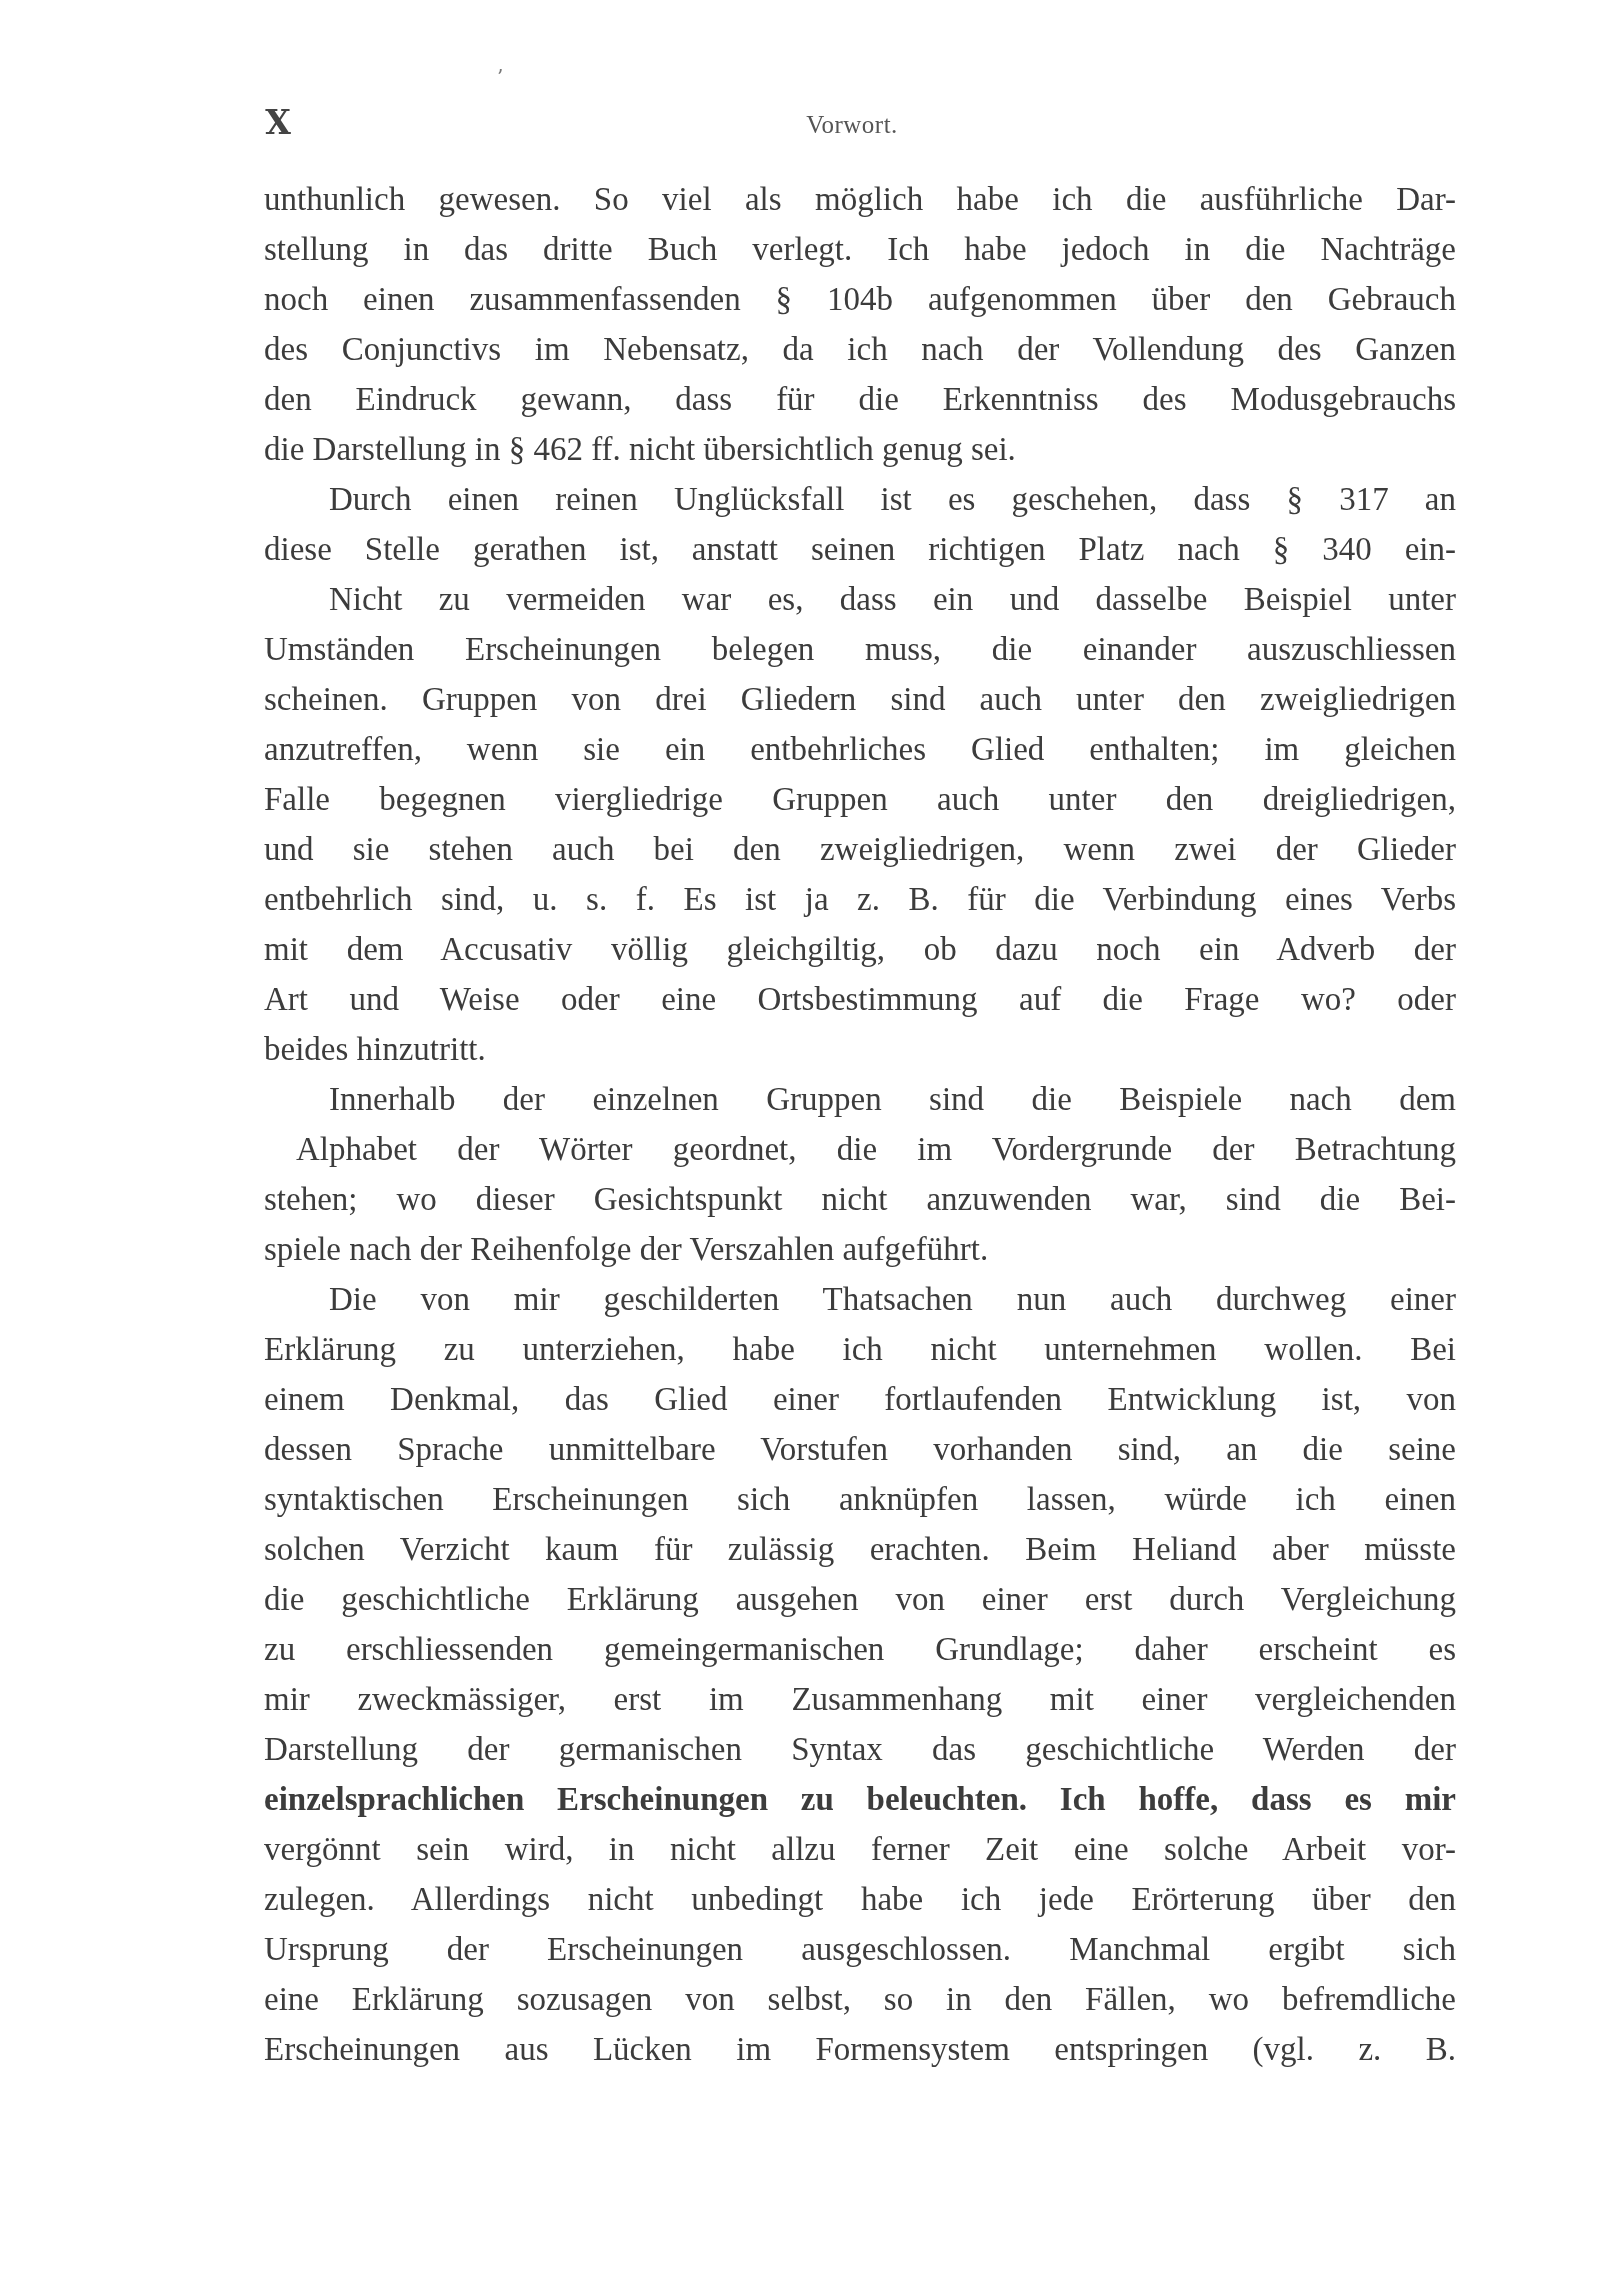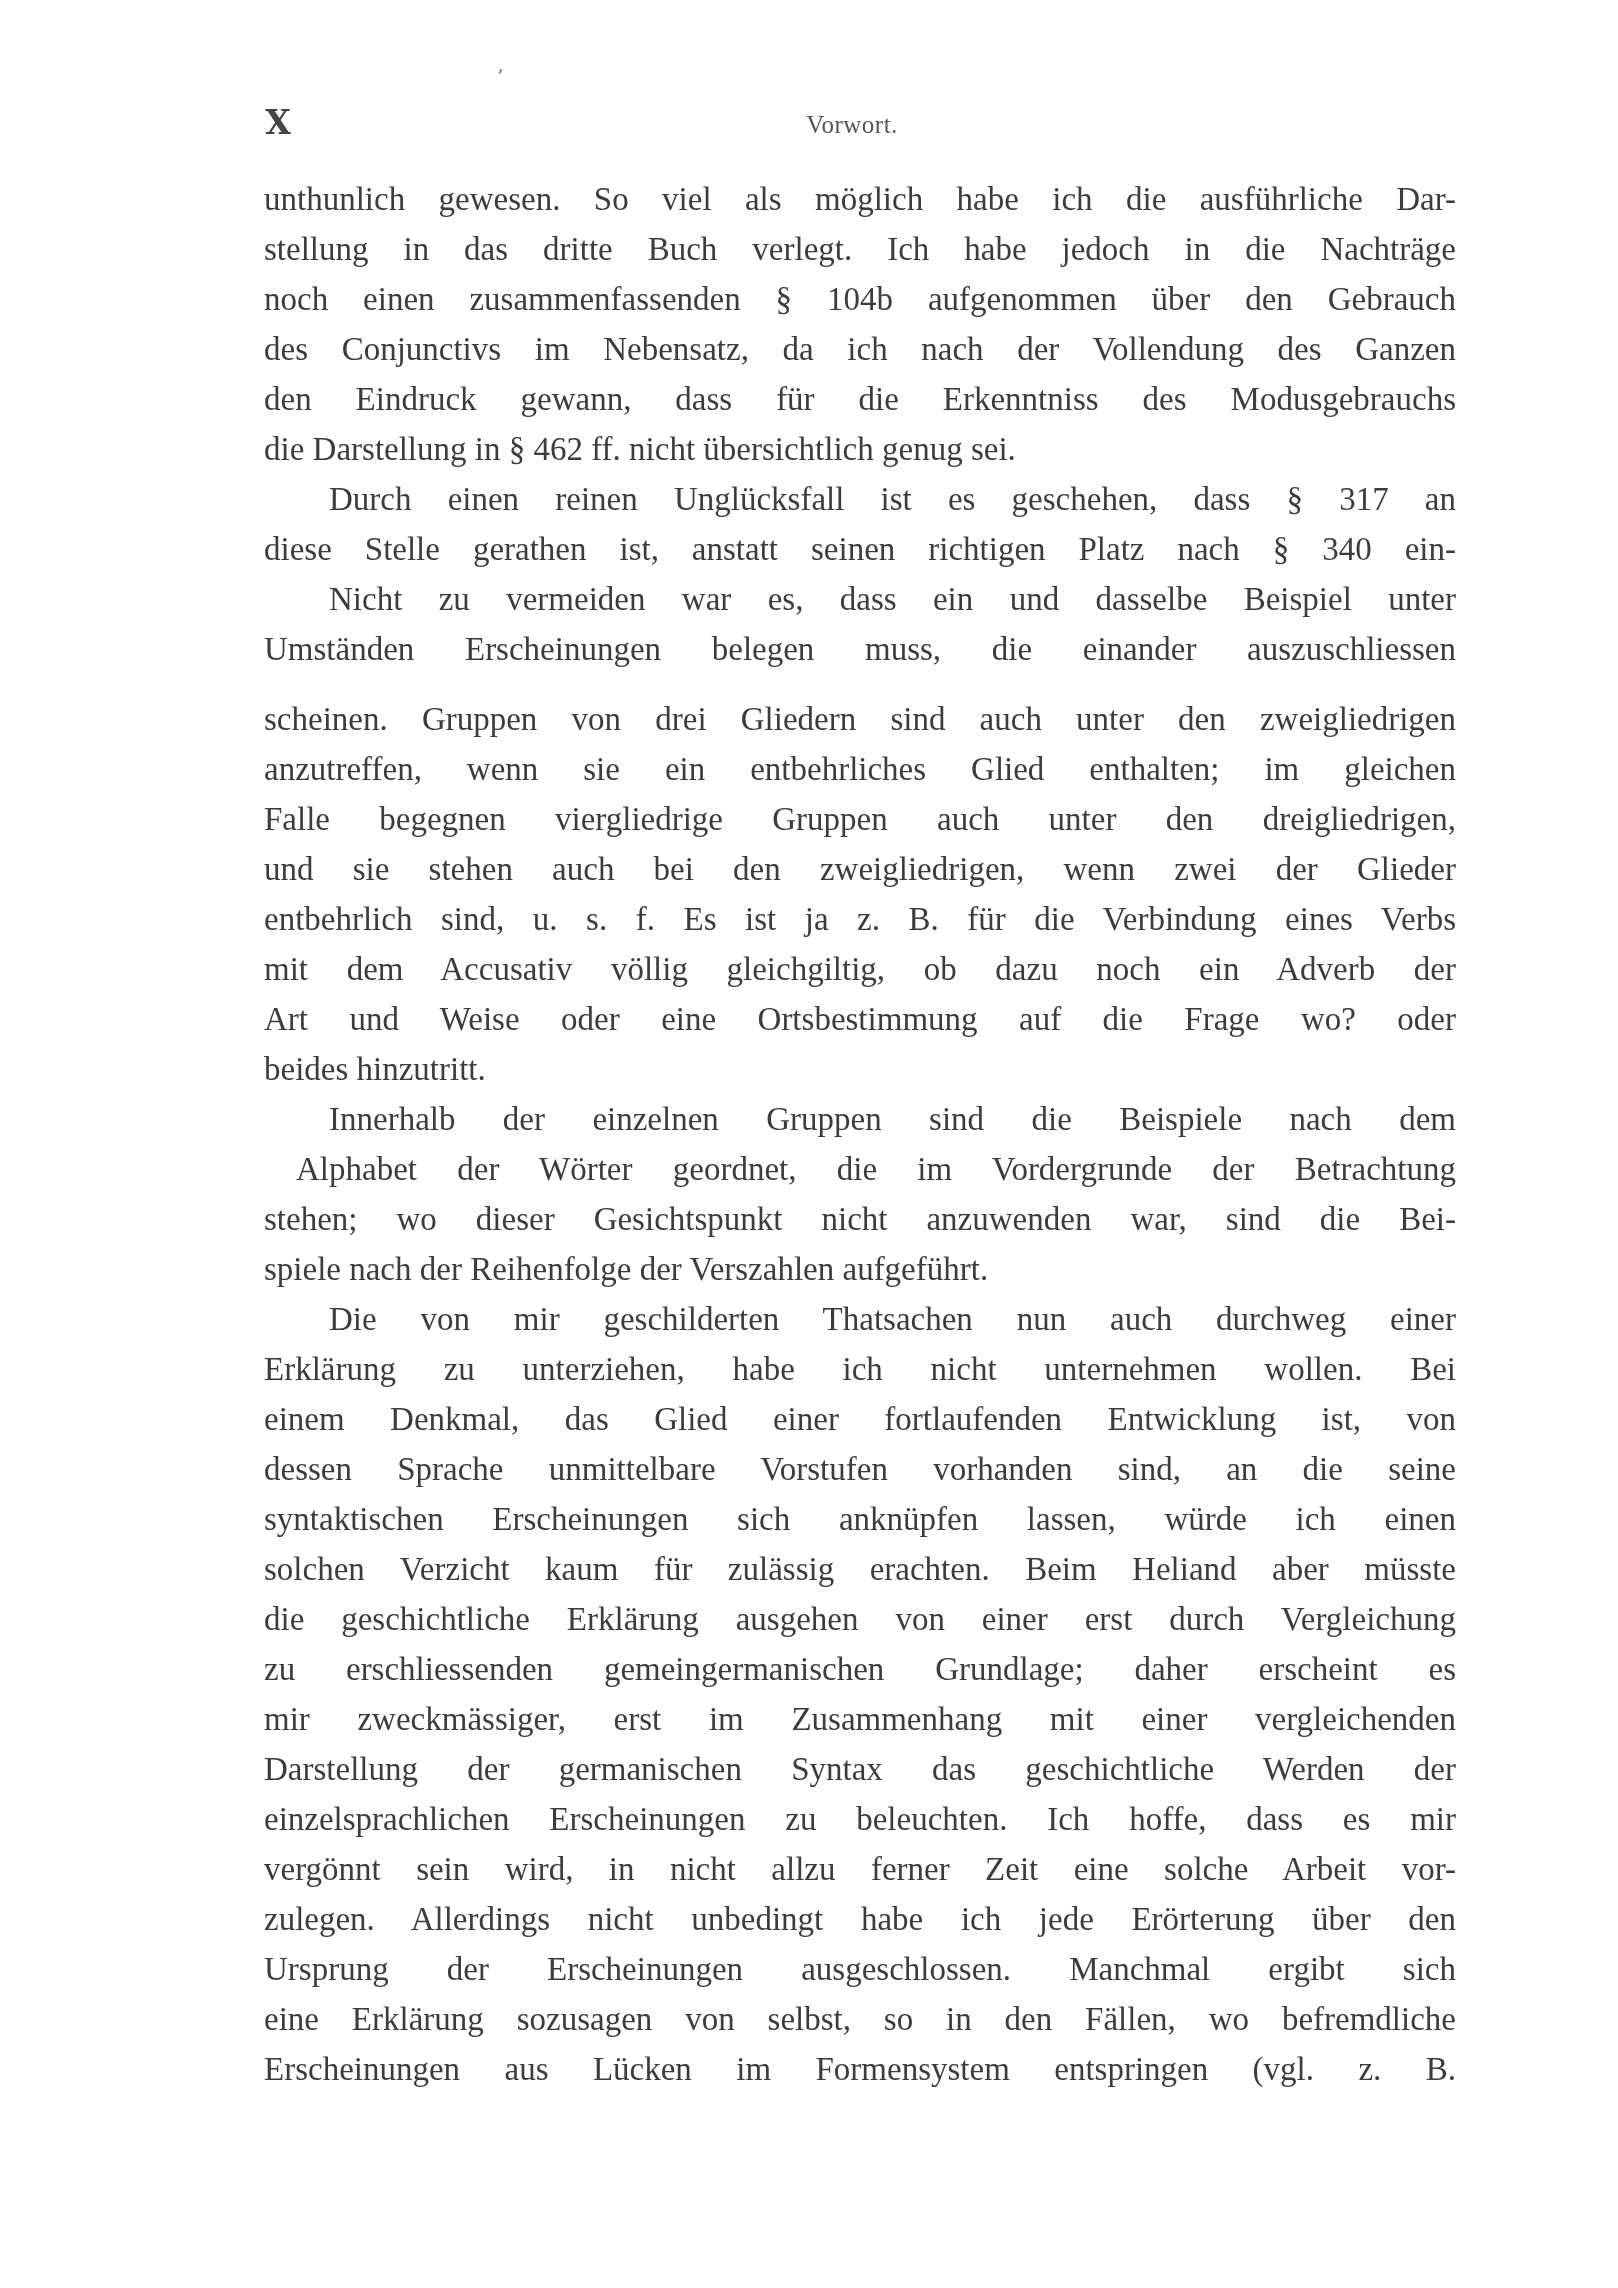--- a/index.html
+++ b/index.html
@@ -104,21 +104,21 @@
     </div>
 
     <div>
       <span class="line indent" style="white-space: normal; display: block;">Durch einen reinen Unglücksfall ist es geschehen, dass § 317 an</span>
       <span class="line" style="white-space: normal; display: block;">diese Stelle gerathen ist, anstatt seinen richtigen Platz nach § 340 ein-</span>
     </div>
 
     <div>
       <span class="line indent" style="white-space: normal; display: block;">Nicht zu vermeiden war es, dass ein und dasselbe Beispiel unter</span>
       <span class="line" style="white-space: normal; display: block;">Umständen Erscheinungen belegen muss, die einander auszuschliessen</span>
-      <span class="line" style="white-space: normal; display: block; margin-top: 20px;">scheinen. Gruppen von drei Gliedern sind auch unter den zweigliedrigen</span>
+      <span class="line" style="white-space: normal; display: block;">scheinen. Gruppen von drei Gliedern sind auch unter den zweigliedrigen</span>
       <span class="line" style="white-space: normal; display: block;">anzutreffen, wenn sie ein entbehrliches Glied enthalten; im gleichen</span>
       <span class="line" style="white-space: normal; display: block;">Falle begegnen viergliedrige Gruppen auch unter den dreigliedrigen,</span>
       <span class="line" style="white-space: normal; display: block;">und sie stehen auch bei den zweigliedrigen, wenn zwei der Glieder</span>
       <span class="line" style="white-space: normal; display: block;">entbehrlich sind, u. s. f. Es ist ja z. B. für die Verbindung eines Verbs</span>
       <span class="line" style="white-space: normal; display: block;">mit dem Accusativ völlig gleichgiltig, ob dazu noch ein Adverb der</span>
       <span class="line" style="white-space: normal; display: block;">Art und Weise oder eine Ortsbestimmung auf die Frage wo? oder</span>
       <span class="line last" style="white-space: nowrap; display: block;">beides hinzutritt.</span>
     </div>
 
     <div>
@@ -132,21 +132,21 @@
       <span class="line indent" style="white-space: normal; display: block;">Die von mir geschilderten Thatsachen nun auch durchweg einer</span>
       <span class="line" style="white-space: normal; display: block;">Erklärung zu unterziehen, habe ich nicht unternehmen wollen. Bei</span>
       <span class="line" style="white-space: normal; display: block;">einem Denkmal, das Glied einer fortlaufenden Entwicklung ist, von</span>
       <span class="line" style="white-space: normal; display: block;">dessen Sprache unmittelbare Vorstufen vorhanden sind, an die seine</span>
       <span class="line" style="white-space: normal; display: block;">syntaktischen Erscheinungen sich anknüpfen lassen, würde ich einen</span>
       <span class="line" style="white-space: normal; display: block;">solchen Verzicht kaum für zulässig erachten. Beim Heliand aber müsste</span>
       <span class="line" style="white-space: normal; display: block;">die geschichtliche Erklärung ausgehen von einer erst durch Vergleichung</span>
       <span class="line" style="white-space: normal; display: block;">zu erschliessenden gemeingermanischen Grundlage; daher erscheint es</span>
       <span class="line" style="white-space: normal; display: block;">mir zweckmässiger, erst im Zusammenhang mit einer vergleichenden</span>
       <span class="line" style="white-space: normal; display: block;">Darstellung der germanischen Syntax das geschichtliche Werden der</span>
-      <span class="line" style="white-space: normal; display: block;">einzelsprachlichen Erscheinungen zu beleuchten. Ich hoffe, dass es mir</span>
+      <span class="line" style="white-space: normal; display: block; font-weight: bold;">einzelsprachlichen Erscheinungen zu beleuchten. Ich hoffe, dass es mir</span>
       <span class="line" style="white-space: normal; display: block;">vergönnt sein wird, in nicht allzu ferner Zeit eine solche Arbeit vor-</span>
       <span class="line" style="white-space: normal; display: block;">zulegen. Allerdings nicht unbedingt habe ich jede Erörterung über den</span>
       <span class="line" style="white-space: normal; display: block;">Ursprung der Erscheinungen ausgeschlossen. Manchmal ergibt sich</span>
       <span class="line" style="white-space: normal; display: block;">eine Erklärung sozusagen von selbst, so in den Fällen, wo befremdliche</span>
       <span class="line" style="white-space: normal; display: block;">Erscheinungen aus Lücken im Formensystem entspringen (vgl. z. B.</span>
     </div>
   </div>
 </div>
 
 

